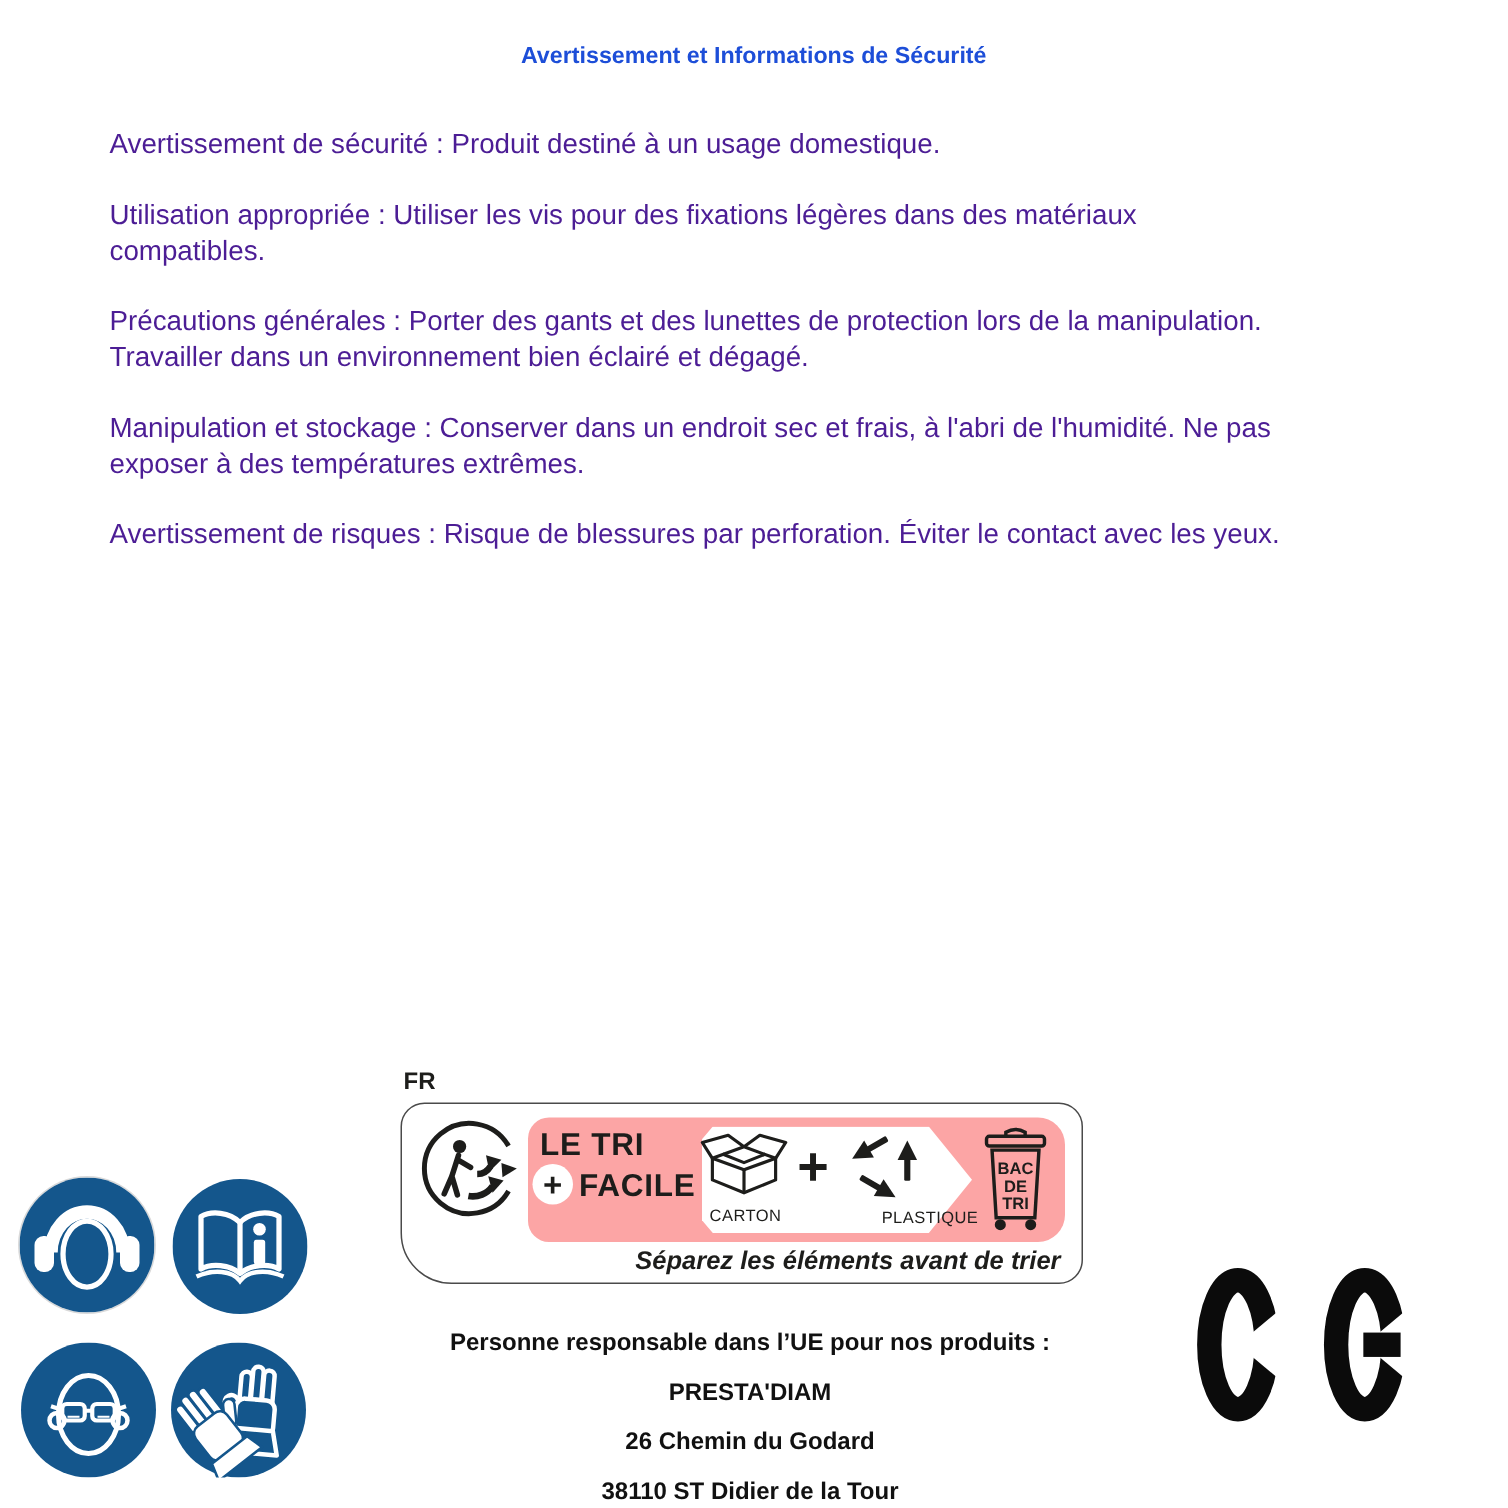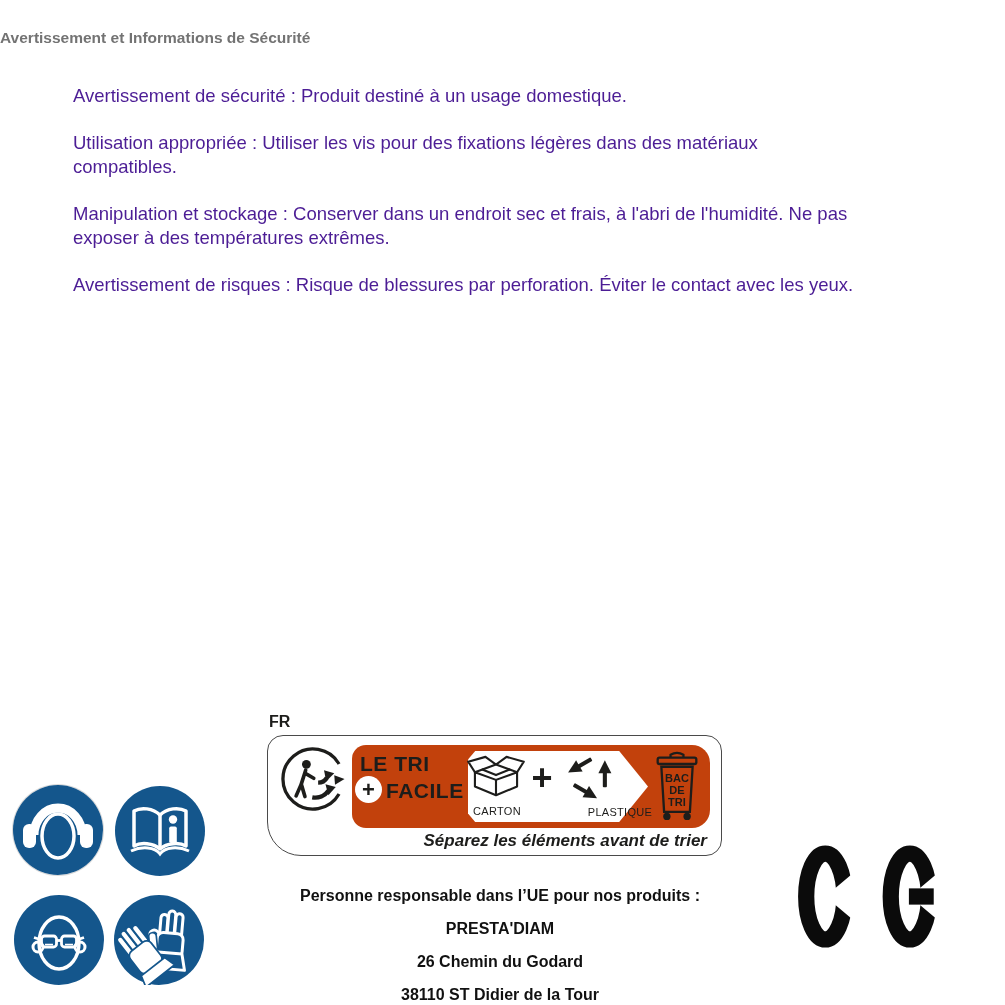--- a/index.html
+++ b/index.html
@@ -1,22 +1,22 @@
 <!DOCTYPE html>
 <html><head>
 <meta charset="utf-8">
 <style>
   html,body{margin:0;padding:0;background:#fff;}
   .page{
     position:relative;width:1005px;height:1005px;background:#fff;overflow:hidden;
     font-family:"Liberation Sans","DejaVu Sans",sans-serif;color:#121212;
   }
   .page-title{
-    position:absolute;top:29px;left:0;width:100%;text-align:left;
-    font-size:15.5px;font-weight:bold;color:#737373;
+    position:absolute;top:29px;left:0;width:100%;text-align:center;
+    font-size:15.5px;font-weight:bold;color:#1d4ed8;
   }
   .body-text{position:absolute;left:73px;top:84px;width:880px;}
   .body-text p{
     margin:0 0 23px 0;font-size:18.5px;line-height:24px;color:#4c1d95;
     white-space:pre-line;
   }
   
   .picto{position:absolute;width:90px;height:90px;border-radius:50%;}
   .picto svg{display:block;width:90px;height:90px;}
   .picto.ringed{box-shadow:0 0 0 1px #d9d9d9;}
@@ -62,20 +62,22 @@
 <body>
 
 <div class="page">
 
   <div class="page-title">Avertissement et Informations de Sécurité</div>
 
   <div class="body-text">
     <p>Avertissement de sécurité : Produit destiné à un usage domestique.</p>
     <p>Utilisation appropriée : Utiliser les vis pour des fixations légères dans des matériaux
 compatibles.</p>
+    <p>Précautions générales : Porter des gants et des lunettes de protection lors de la manipulation.
+Travailler dans un environnement bien éclairé et dégagé.</p>
     <p>Manipulation et stockage : Conserver dans un endroit sec et frais, à l'abri de l'humidité. Ne pas
 exposer à des températures extrêmes.</p>
     <p>Avertissement de risques : Risque de blessures par perforation. Éviter le contact avec les yeux.</p>
   </div>
 
   <div class="picto ringed" style="left:13px;top:785px;">
     <svg viewBox="0 0 90 90">
       <circle cx="45" cy="45" r="45" fill="#14568C"></circle>
       <path d="M21,50 A24,27 0 0 1 69,50" stroke="#fff" stroke-width="9" fill="none"></path>
       <ellipse cx="45" cy="51" rx="16" ry="22" stroke="#fff" stroke-width="3.5" fill="none"></ellipse>
@@ -140,21 +142,21 @@
       <path d="M80.5,24.5 A41,41 0 1 0 80.5,65.5" stroke="#1d1d1b" stroke-width="4.5" fill="none"></path>
       <circle cx="36" cy="25" r="6" fill="#1d1d1b"></circle>
       <path d="M35,33 L29,52 M34,37 L46,44 M29,52 L22,68 M29,52 L34,69" stroke="#1d1d1b" stroke-width="5" stroke-linecap="round" fill="none"></path>
       <path d="M52,50 A14,14 0 0 0 64,43" stroke="#1d1d1b" stroke-width="6" fill="none"></path>
       <polygon points="60,33 74,37 63,48" fill="#1d1d1b"></polygon>
       <path d="M44,70 A22,22 0 0 0 66,61" stroke="#1d1d1b" stroke-width="6" fill="none"></path>
       <polygon points="62,52 76,56 66,67" fill="#1d1d1b"></polygon>
       <polygon points="74,40 88,45 75,53" fill="#1d1d1b"></polygon>
     </svg>
 
-    <div class="yellow-band" style="background:#c2410c;">
+    <div class="yellow-band" style="background:#fca5a5;">
 
       <div class="letri">LE TRI</div>
       <div class="plus-circle">+</div>
       <div class="facile">FACILE</div>
 
       <div class="white-arrow"></div>
 
       <svg class="mat-icon" style="left:112px;top:9px;width:64px;height:46px;" viewBox="0 0 64 48">
         <g stroke="#1d1d1b" stroke-width="2.2" fill="none" stroke-linejoin="round">
           <path d="M10,19 L32,27 L54,19 L54,34 L32,43 L10,34 Z"></path>

